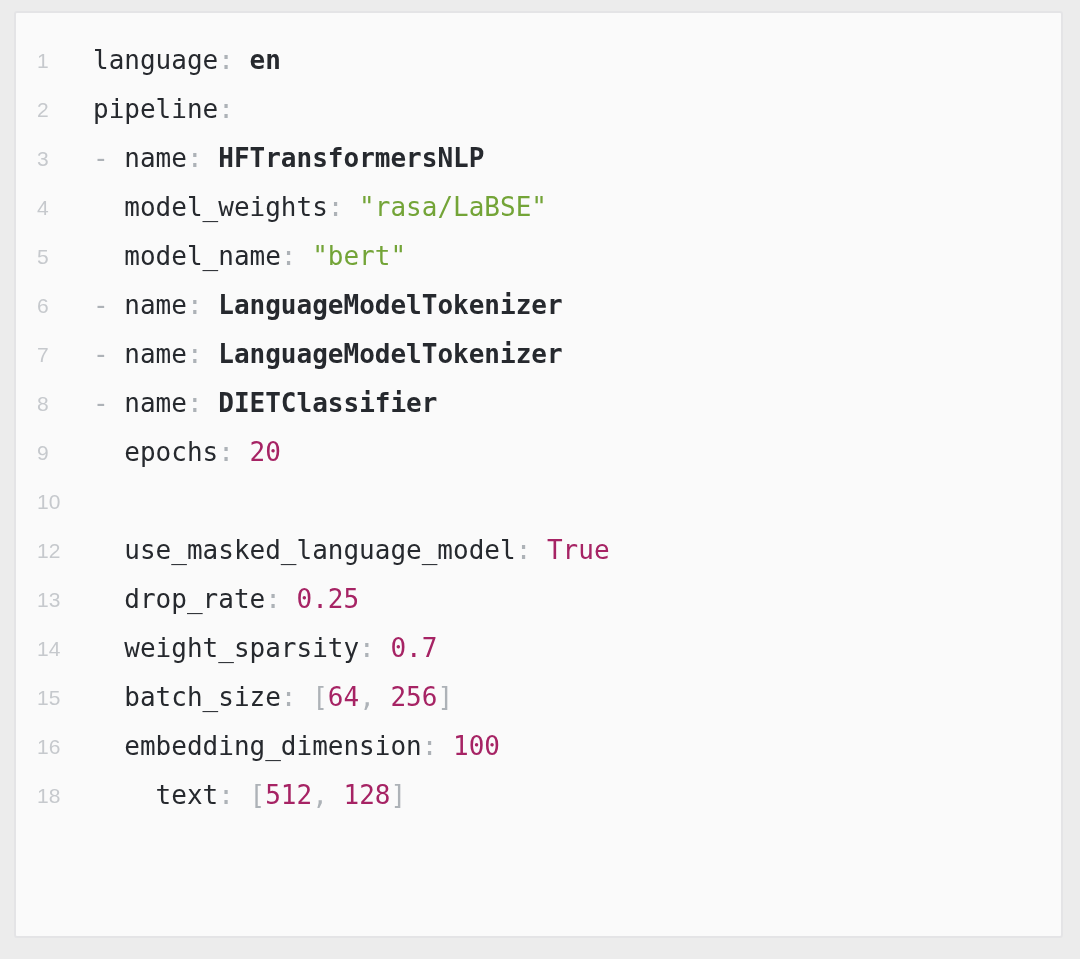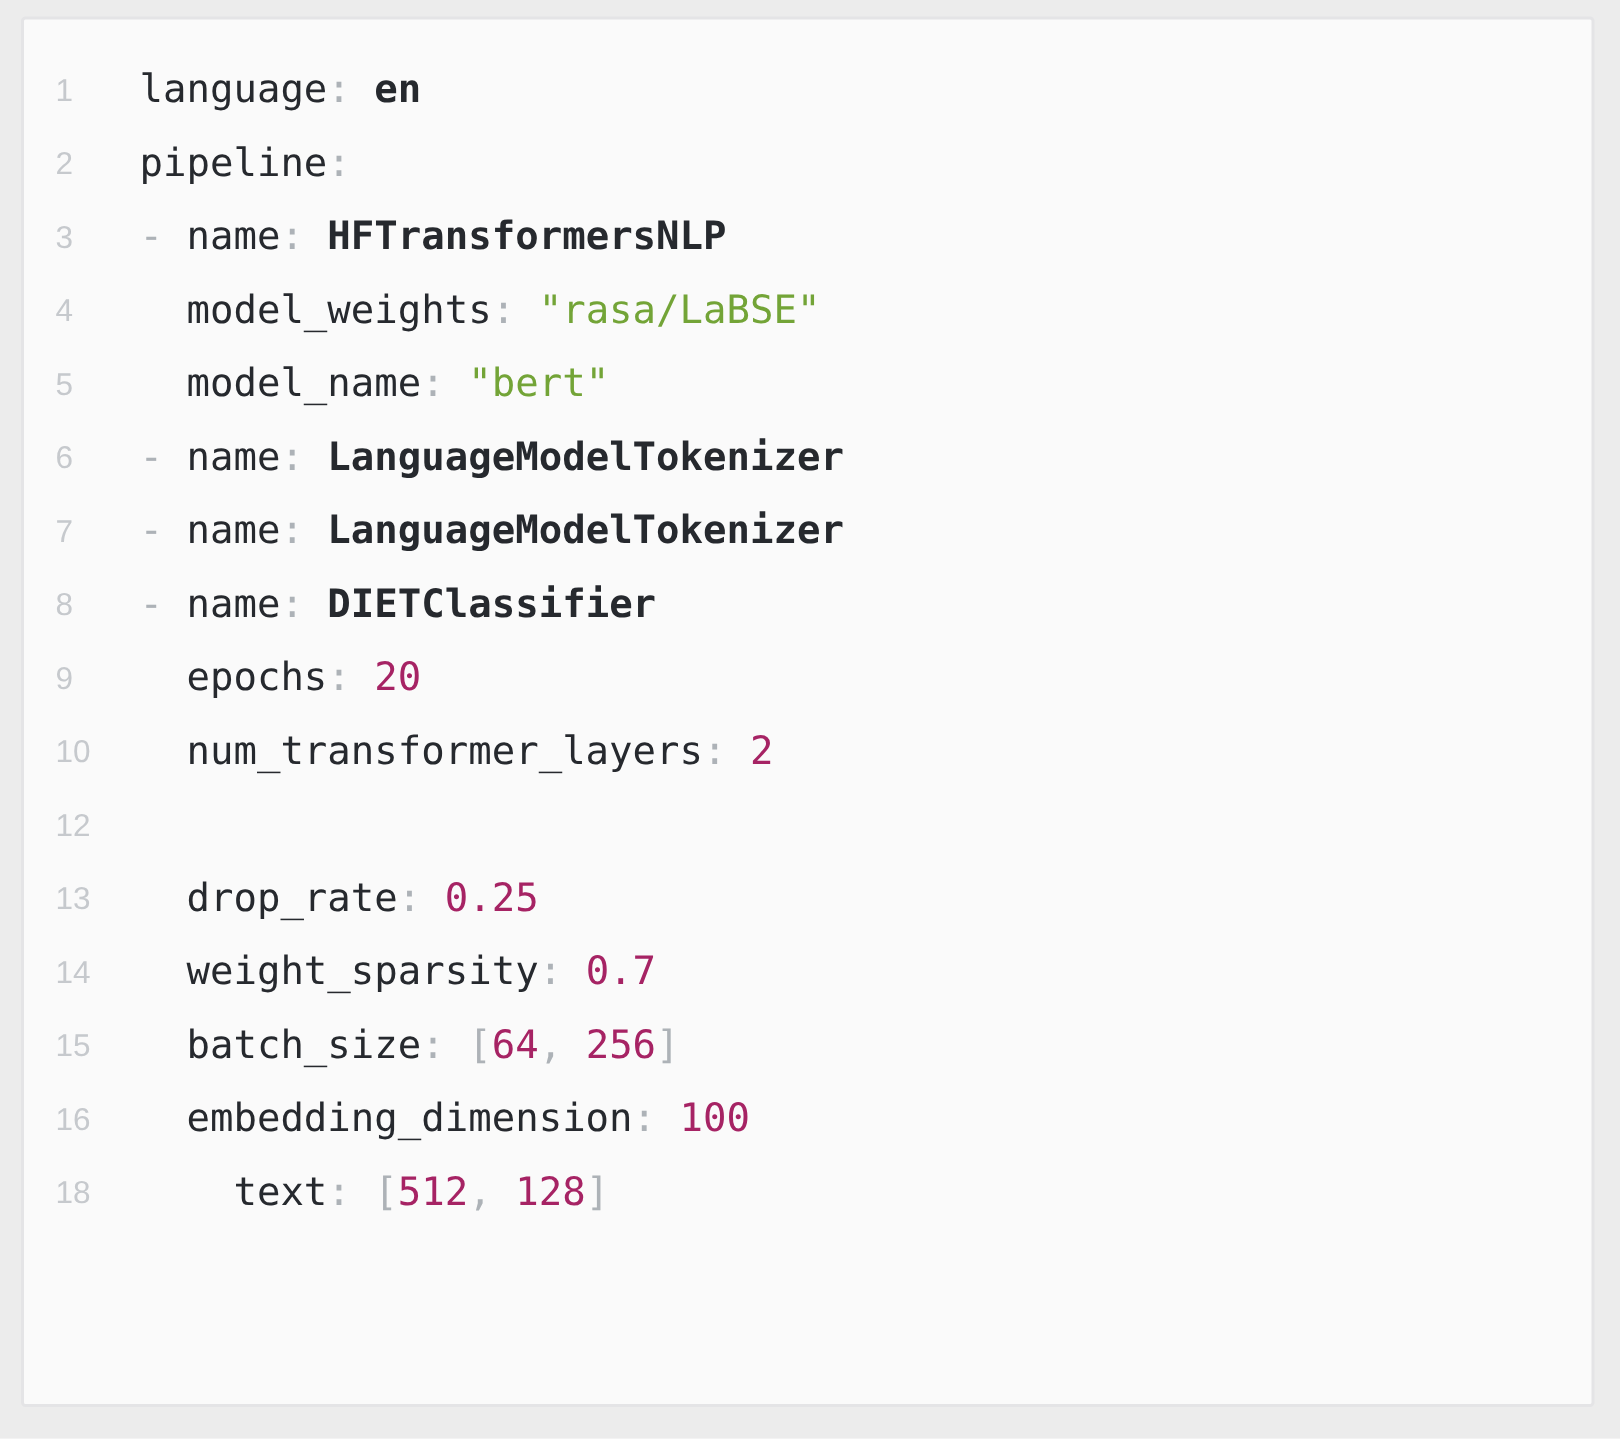--- a/index.html
+++ b/index.html
@@ -93,24 +93,24 @@
       <div class="line">
         <span class="gutter">8</span>
         <span class="code"><span class="tok-p">- </span><span class="tok-k">name</span><span class="tok-p">:</span><span class="tok-t"> DIETClassifier</span></span>
       </div>
       <div class="line">
         <span class="gutter">9</span>
         <span class="code"><span class="tok-k">  epochs</span><span class="tok-p">:</span><span class="tok-n"> 20</span></span>
       </div>
       <div class="line">
         <span class="gutter">10</span>
-        <span class="code"><span class="tok-k">  num_transformer_layers</span><span class="tok-p">:</span><span class="tok-n"> 2</span></span>
       </div>
       <div class="line">
         <span class="gutter">12</span>
+        <span class="code"><span class="tok-k">  use_masked_language_model</span><span class="tok-p">:</span><span class="tok-n"> True</span></span>
       </div>
       <div class="line">
         <span class="gutter">13</span>
         <span class="code"><span class="tok-k">  drop_rate</span><span class="tok-p">:</span><span class="tok-n"> 0.25</span></span>
       </div>
       <div class="line">
         <span class="gutter">14</span>
         <span class="code"><span class="tok-k">  weight_sparsity</span><span class="tok-p">:</span><span class="tok-n"> 0.7</span></span>
       </div>
       <div class="line">

